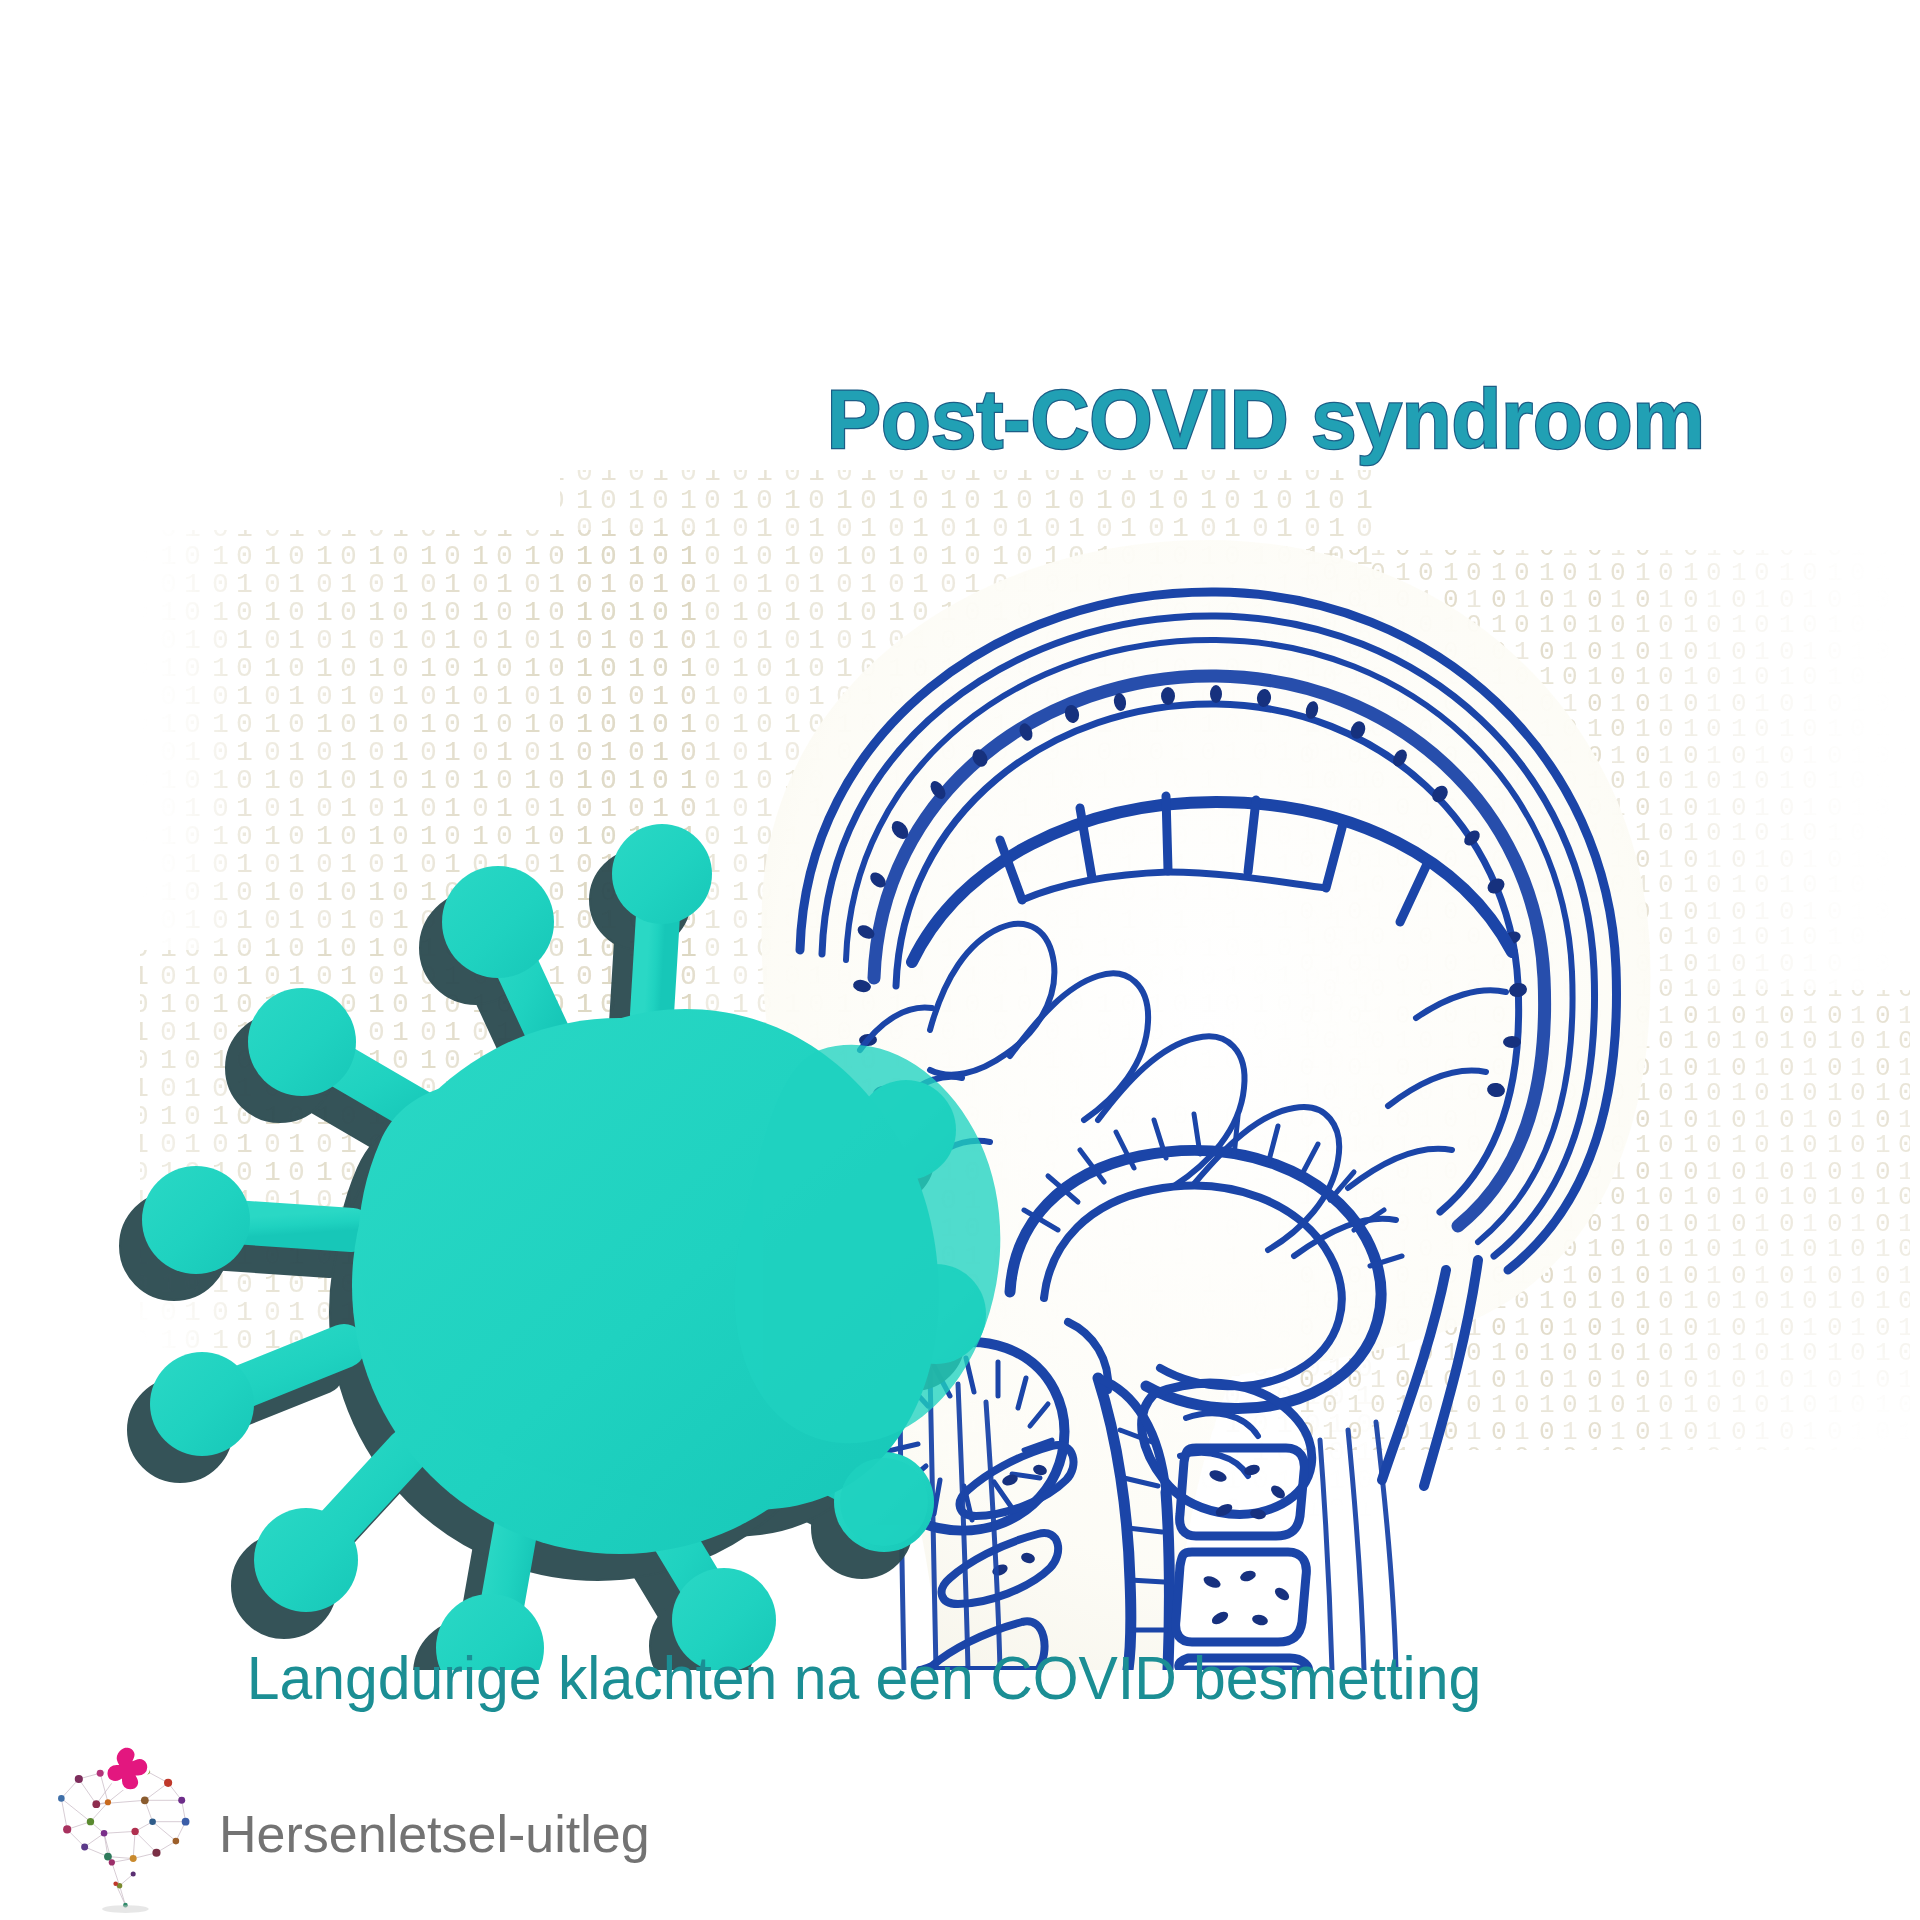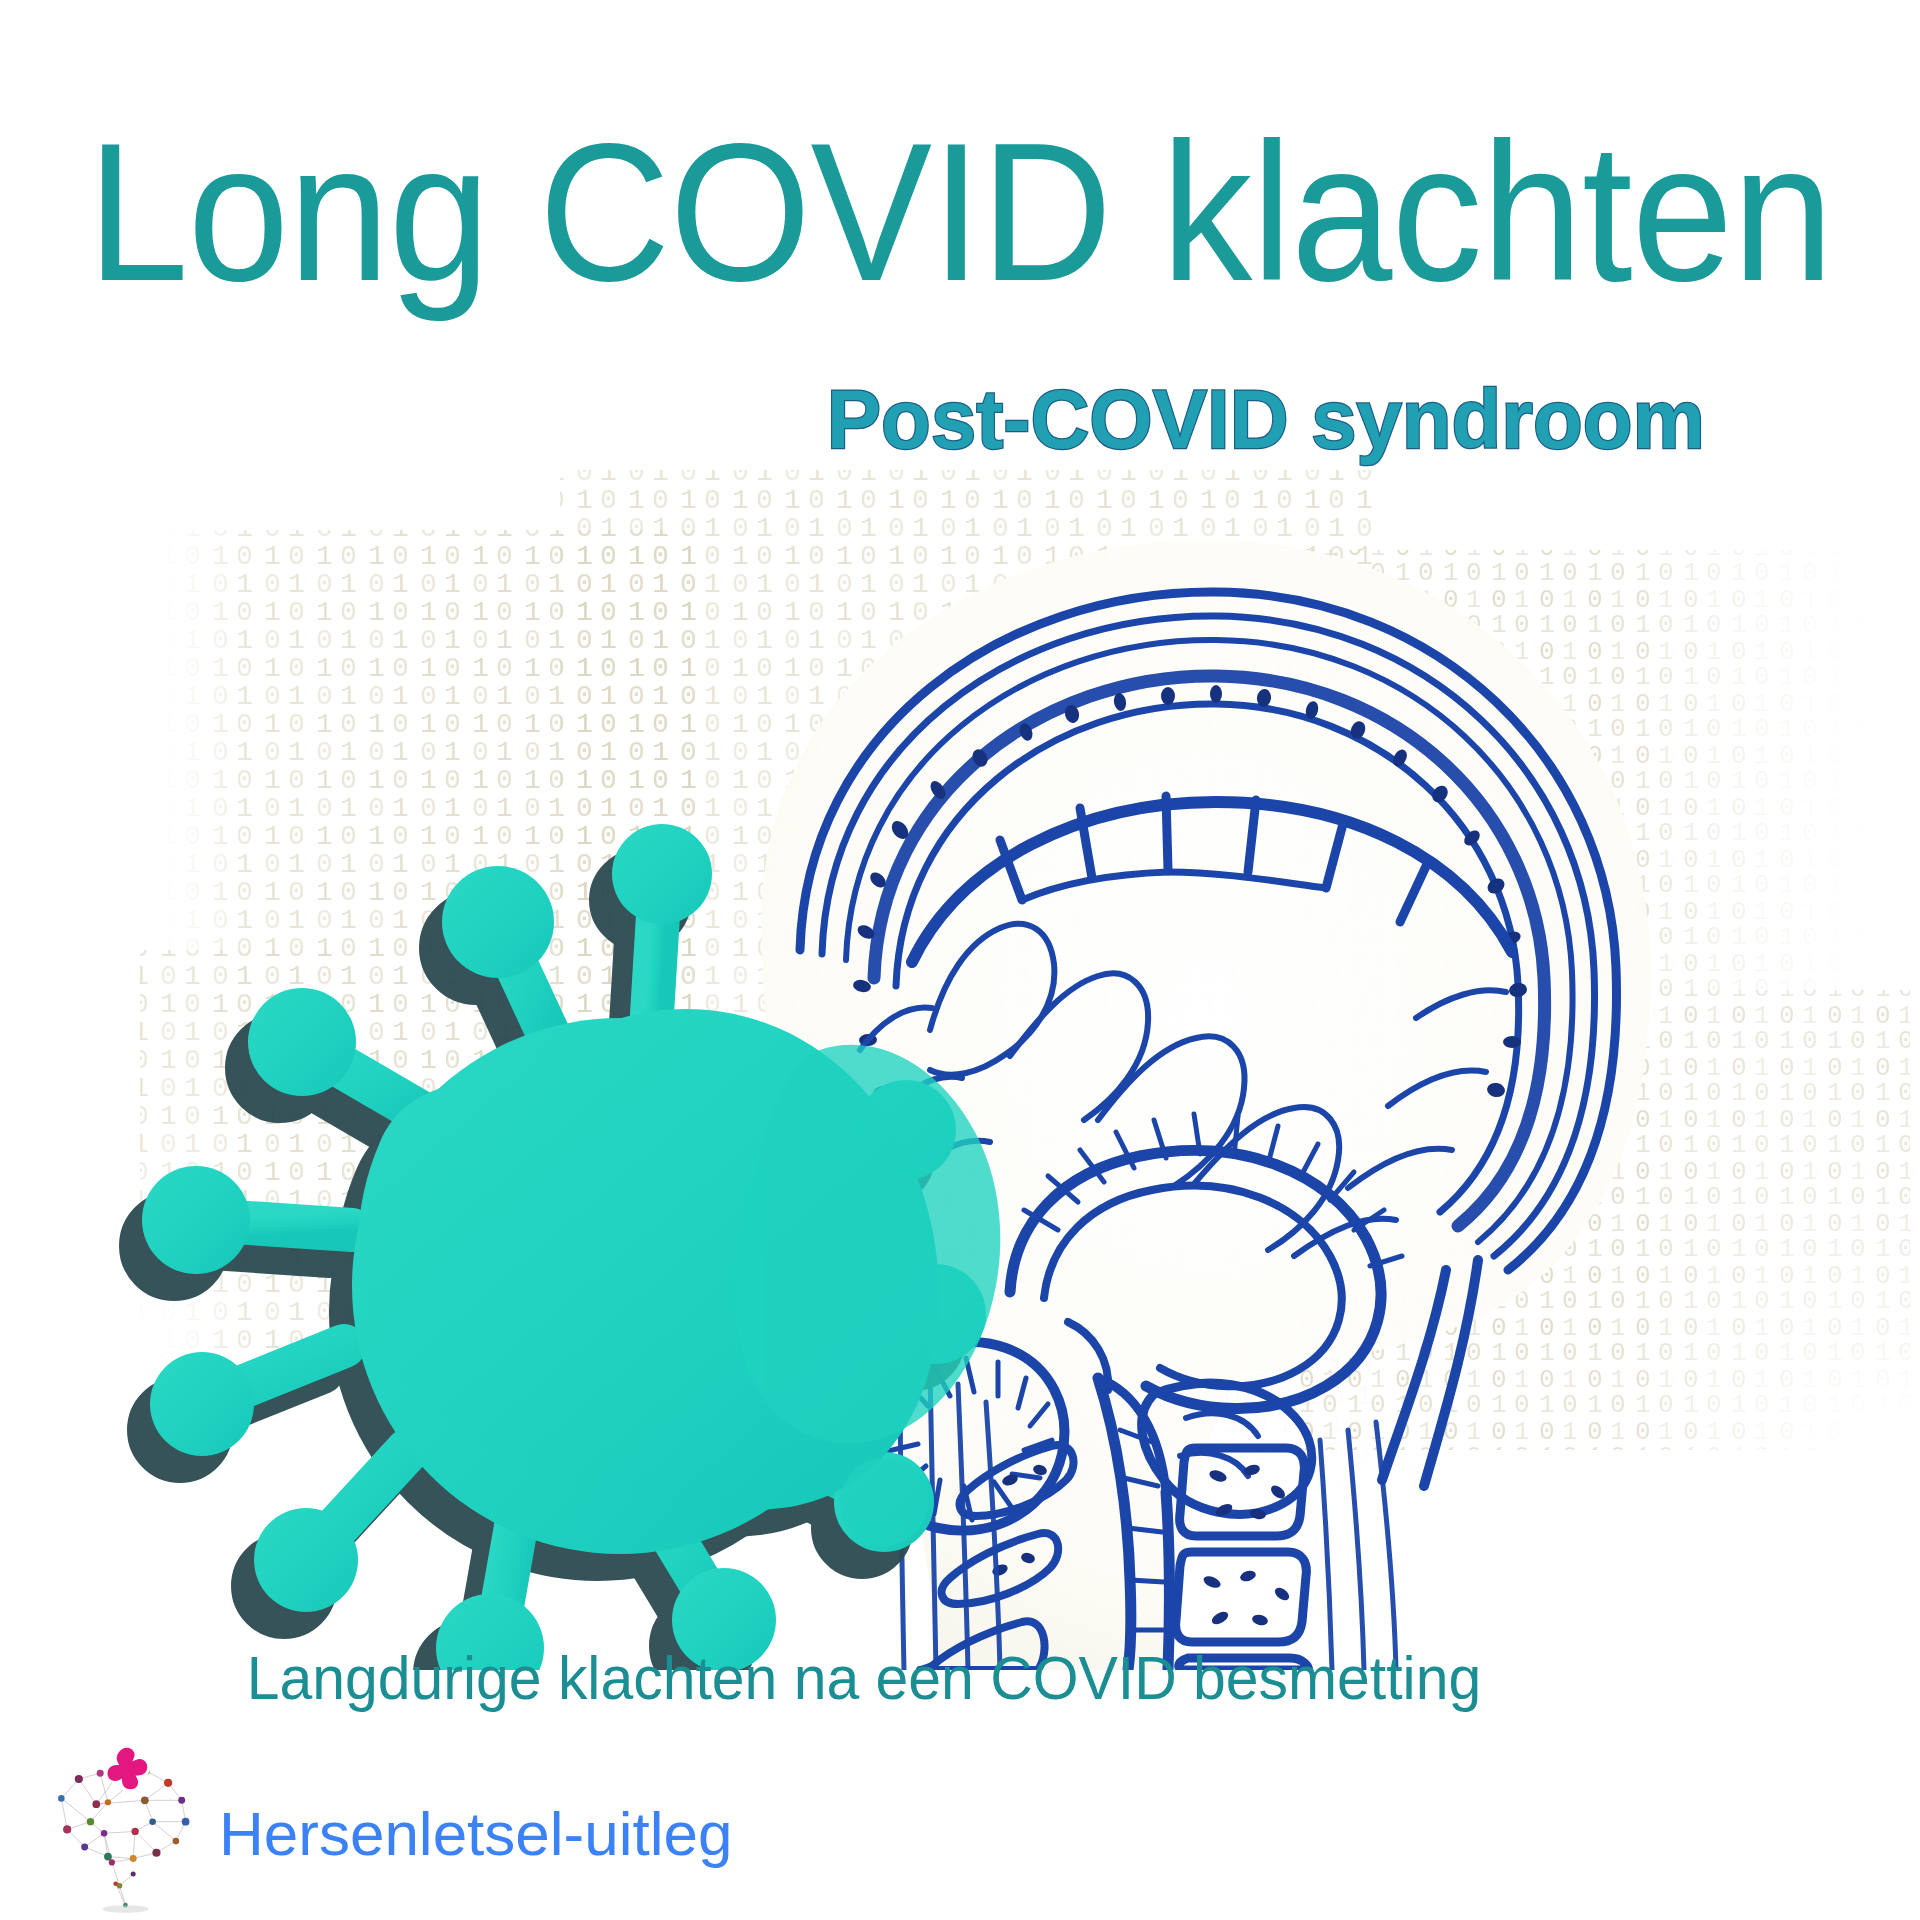--- a/index.html
+++ b/index.html
@@ -72,22 +72,22 @@
     position:absolute;left:0;bottom:0;width:1920px;height:200px;
     z-index:45;
   }
   .brand{
     position:absolute;left:40px;top:20px;
     display:flex;align-items:center;gap:14px;
   }
   .brand-logo{width:165px;height:175px;display:block;}
   .brand-name{
     font-family:"Liberation Sans", sans-serif;
-    font-size:62px;line-height:70px;font-weight:400;
-    color:#3b82f6;
+    font-size:52px;line-height:70px;font-weight:400;
+    color:#737373;
     white-space:nowrap;
     transform:translateY(6px);
   }
   .site-url{
     position:absolute;right:28px;top:72px;
     font-family:"Liberation Sans", sans-serif;
     font-size:35px;line-height:38px;font-weight:400;
     color:#dfe0e2;
     letter-spacing:0.4px;
     white-space:nowrap;
@@ -451,23 +451,20 @@
                    C918,1008 852,1030 798,1000 C742,968 722,886 742,800
                    C760,722 776,636 820,620 Z"></path>
           <circle cx="906" cy="700" r="46"></circle>
           <circle cx="936" cy="884" r="46"></circle>
           <circle cx="884" cy="1072" r="44"></circle>
         </g>
       </g>
     </svg>
   </div>
 
-  <div class="title-wrap">
-    <div class="main-title">Long COVID klachten</div>
-  </div>
 
   <div class="subtitle-wrap">
     <div class="subtitle">Post-COVID syndroom</div>
   </div>
 
   <div class="caption-wrap">
     <div class="caption">Langdurige klachten na een COVID besmetting</div>
   </div>
 
   <div class="footer">

